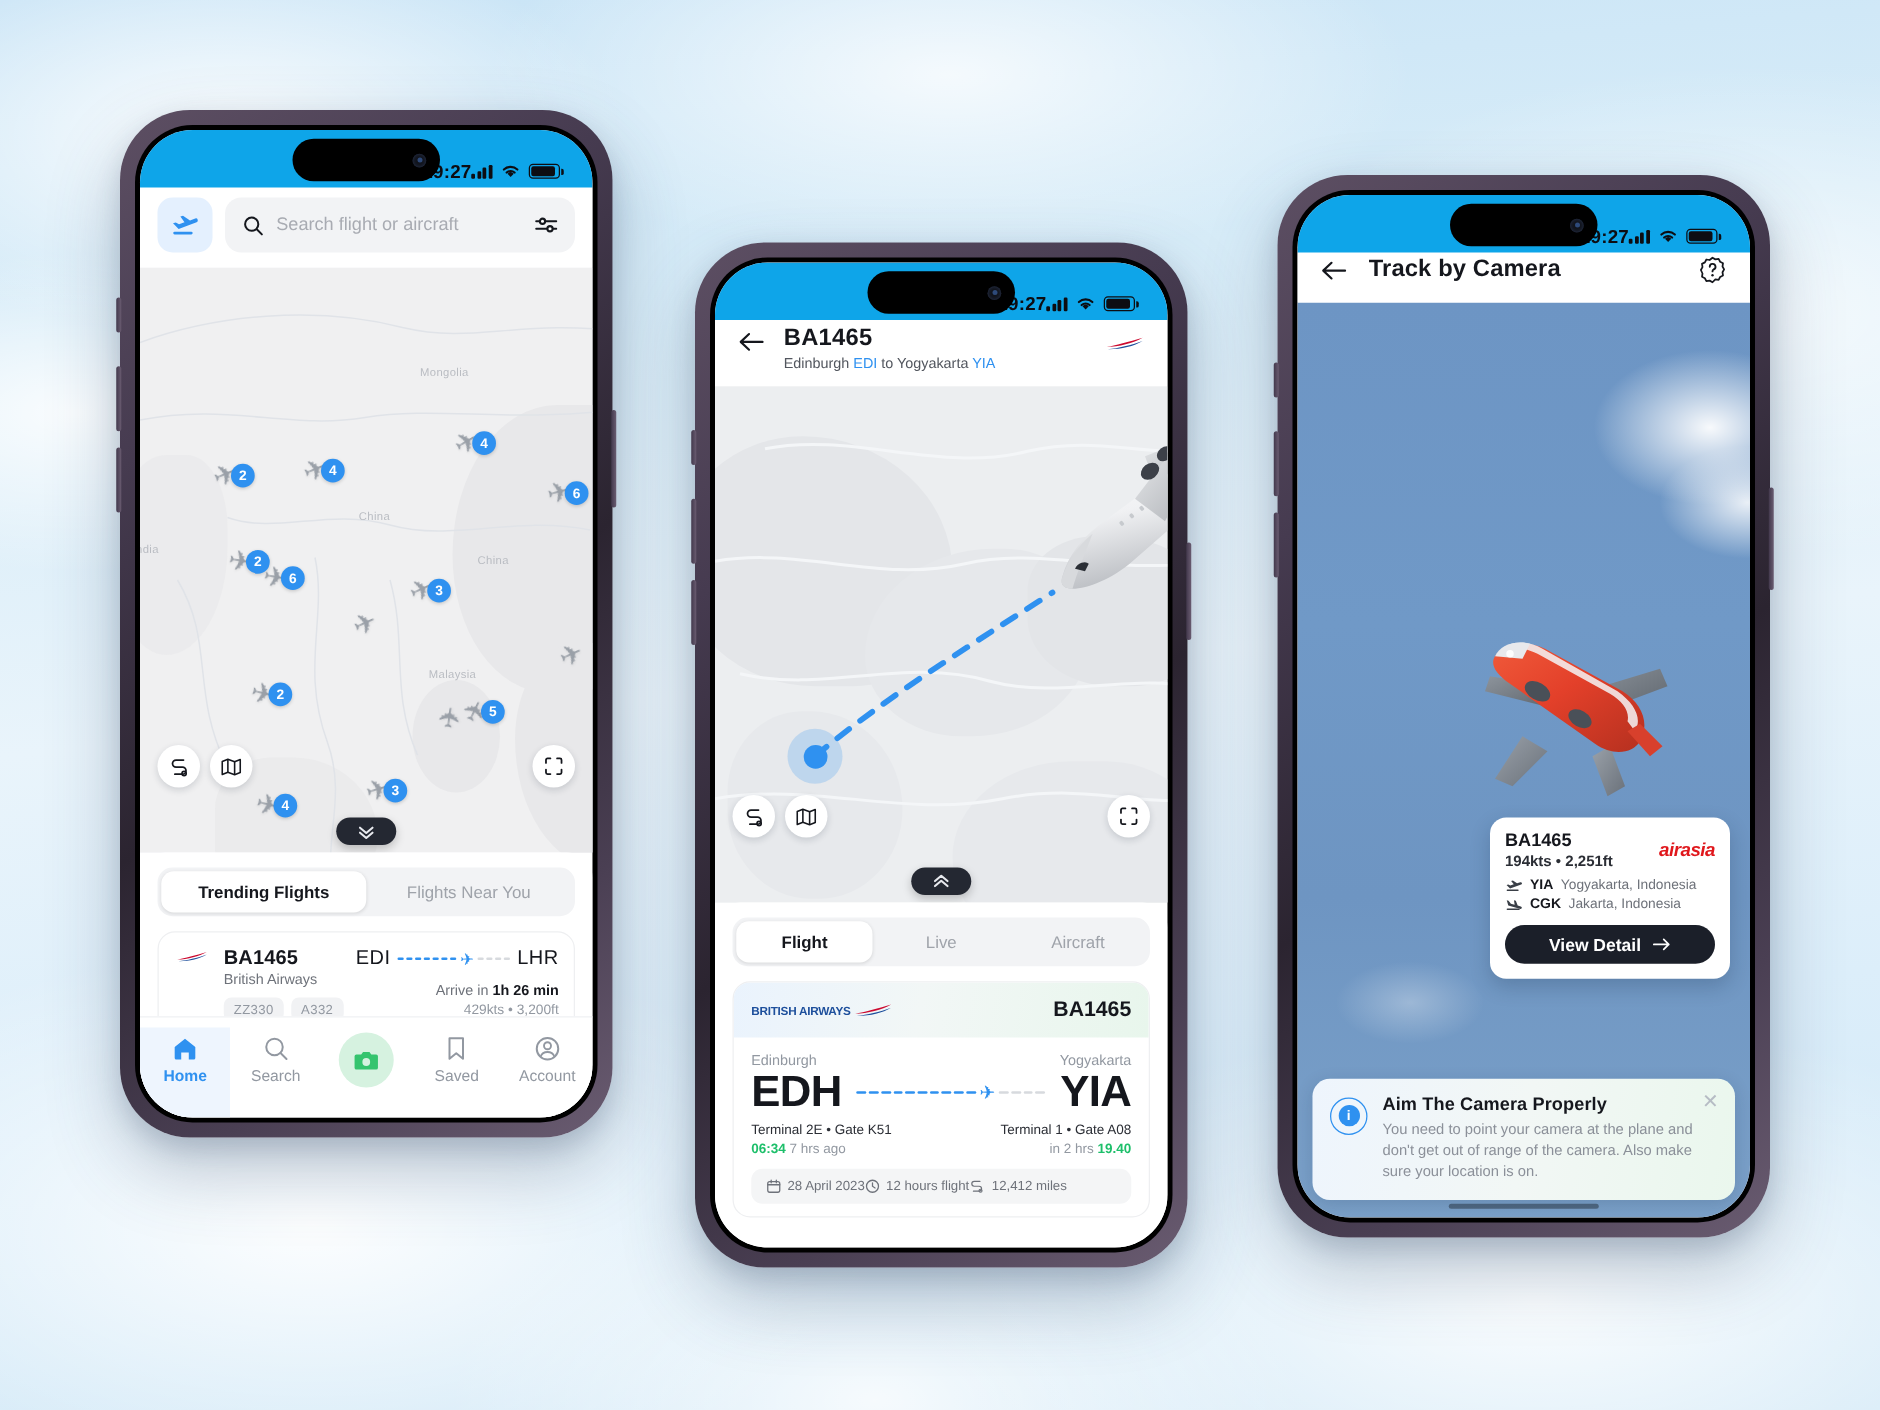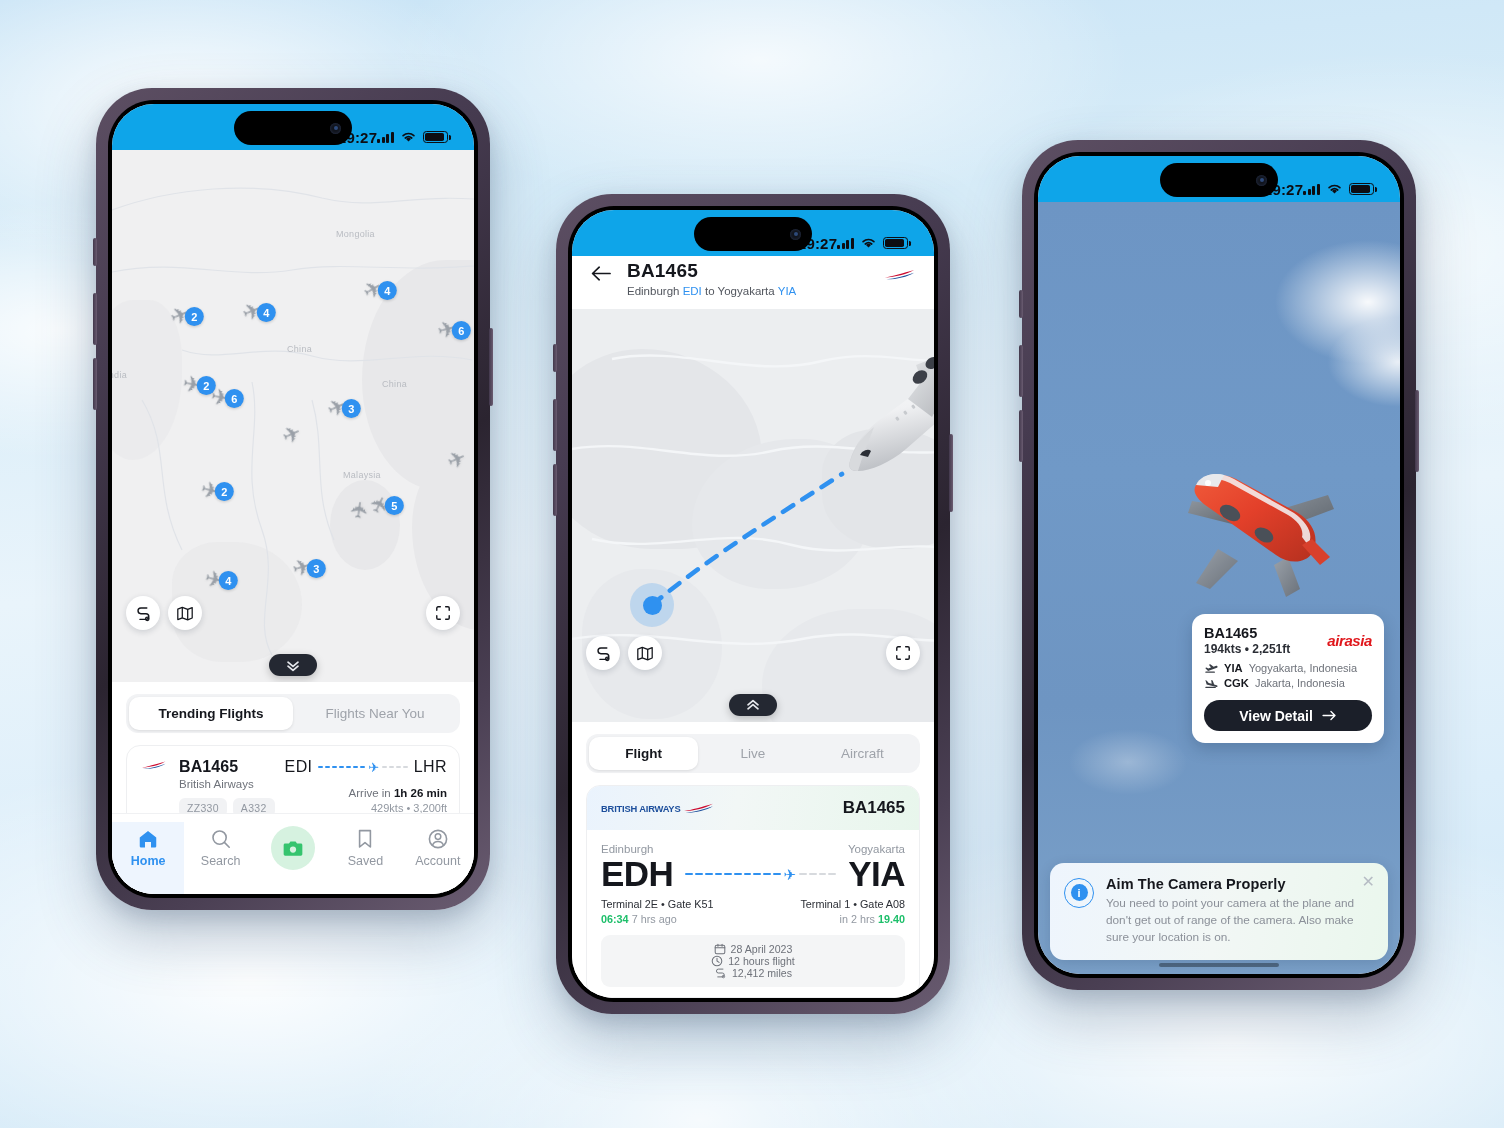--- a/index.html
+++ b/index.html
@@ -173,21 +173,21 @@
   .blcode { font-size: 17px; font-weight:700; color:#15171d; }
   .blbody { padding: 13px 14px 10px 14px; }
   .citiesrow { display:flex; justify-content:space-between; }
   .city { font-size: 11.5px; color:#9298a1; }
   .bigrow { display:flex; align-items:center; justify-content:space-between; margin-top: 1px; }
   .bigiata { font-size: 35px; font-weight:700; color:#15171d; letter-spacing:-.5px; line-height: 1.05; }
   .gaterow { display:flex; justify-content:space-between; margin-top: 5px; font-size: 10.8px; color:#2b2e35; }
   .timerow { display:flex; justify-content:space-between; margin-top: 3px; font-size: 10.8px; color:#9298a1; }
   .grn { color:#1dbf6a; font-weight:700; }
   .metabar { display:flex; justify-content:flex-start; align-items:center; background:#f4f5f6; border-radius: 9px;
-             margin-top: 10px; padding: 8px 12px; font-size: 10.6px; color:#6e727a;flex-direction:column; }
+             margin-top: 10px; padding: 8px 12px; font-size: 10.6px; color:#6e727a; }
   .metabar span { display:flex; align-items:center; gap:5px; }
 
   
   #p3 { left: 1022px; top: 140px; width: 394px; height: 850px; }
   #p3 .screen { display:flex; flex-direction:column; }
   .camhead { display:flex; align-items:center; gap: 16px; padding: 2px 18px 14px 18px; background:#fff; z-index:5; }
   .camttl { font-size: 19px; font-weight:700; color:#15171d; flex:1; letter-spacing:.1px; }
   .camview { position:relative; flex:1; overflow:hidden;
     background:
       radial-gradient(ellipse 150px 100px at 330px 100px, rgba(255,255,255,.95), rgba(255,255,255,0) 62%),
@@ -249,20 +249,40 @@
             </svg>
             <div class="batt">
                 <span></span>
               </div>
           </div>
         </div>
         <div class="island" style="width:118px;height:34px;">
             <div class="cam"></div>
           </div>
 
+        <div class="searchrow">
+          <div class="applogo">
+            <svg width="24" height="24" viewBox="0 0 24 24">
+              <path d="M2.4 10.6 L4.6 9.9 L7.2 11.3 L11.6 9.7 L8.3 5.2 L10.4 4.5 L16 8.3 L20.2 6.8 a1.6 1.6 0 0 1 1.1 3 L6.9 15.2 Z" fill="#2f91f0"></path>
+              <rect x="2.6" y="17.4" width="15.5" height="2.1" rx="1.05" fill="#2f91f0"></rect>
+            </svg>
+          </div>
+          <div class="searchbox">
+            <svg width="17" height="17" viewBox="0 0 18 18">
+              <circle cx="7.8" cy="7.8" r="5.6" stroke="#15171d" stroke-width="1.7" fill="none"></circle>
+              <path d="M12.1 12.1 L16.4 16.4" stroke="#15171d" stroke-width="1.7" stroke-linecap="round"></path>
+            </svg>
+            <div class="ph">Search flight or aircraft</div>
+            <svg width="18" height="14" viewBox="0 0 18 14">
+              <path d="M1 4h16M1 10h16" stroke="#15171d" stroke-width="1.7" stroke-linecap="round"></path>
+              <circle cx="6" cy="4" r="2.1" fill="#fff" stroke="#15171d" stroke-width="1.7"></circle>
+              <circle cx="12" cy="10" r="2.1" fill="#fff" stroke="#15171d" stroke-width="1.7"></circle>
+            </svg>
+          </div>
+        </div>
 
         <div class="mapwrap">
           <div class="mapbase">
 
             <div class="landmass" style="left:250px;top:110px;width:160px;height:230px;border-radius:60% 30% 45% 55%;"></div>
             <div class="landmass" style="left:300px;top:300px;width:120px;height:180px;border-radius:45% 55% 40% 60%;"></div>
             <div class="landmass" style="left:218px;top:330px;width:70px;height:90px;border-radius:50%;"></div>
             <div class="landmass" style="left:60px;top:392px;width:130px;height:120px;border-radius:40% 60% 55% 45%;opacity:.7"></div>
             <div class="landmass" style="left:-20px;top:150px;width:90px;height:160px;border-radius:50% 40% 60% 50%;opacity:.55"></div>
 
@@ -744,20 +764,31 @@
             </svg>
             <div class="batt">
                 <span></span>
               </div>
           </div>
         </div>
         <div class="island" style="width:118px;height:34px;">
             <div class="cam"></div>
           </div>
 
+        <div class="camhead">
+          <svg width="23" height="19" viewBox="0 0 24 20">
+            <path d="M9.6 3.4 L2.6 10 L9.6 16.6 M2.8 10 H21" stroke="#15171d" stroke-width="1.8" fill="none" stroke-linecap="round" stroke-linejoin="round"></path>
+          </svg>
+          <div class="camttl">Track by Camera</div>
+          <svg width="24" height="24" viewBox="0 0 24 24">
+            <path d="M12 2.2 l2.3 1.3 2.6-.4 1.2 2.3 2.3 1.2-.4 2.6 1.3 2.3-1.3 2.3.4 2.6-2.3 1.2-1.2 2.3-2.6-.4L12 21.8l-2.3-1.3-2.6.4-1.2-2.3-2.3-1.2.4-2.6L2.7 12l1.3-2.3-.4-2.6 2.3-1.2 1.2-2.3 2.6.4Z" stroke="#15171d" stroke-width="1.4" fill="none" stroke-linejoin="round"></path>
+            <path d="M9.8 9.4a2.3 2.3 0 1 1 3 2.2c-.6.3-.8.8-.8 1.5" stroke="#15171d" stroke-width="1.5" fill="none" stroke-linecap="round"></path>
+            <circle cx="12" cy="16.2" r=".95" fill="#15171d"></circle>
+          </svg>
+        </div>
 
         <div class="camview">
 
           <div style="position:absolute; left:140px; top:255px; width:170px; height:150px;">
             <svg width="170" height="150" viewBox="0 0 170 150">
               <defs>
                 <linearGradient id="aaBody" x1="0" y1="0" x2="1" y2="1">
                   <stop offset="0" stop-color="#f05a3a"></stop>
                     <stop offset="0.45" stop-color="#e3402a"></stop>
                     <stop offset="1" stop-color="#b5301f"></stop>

